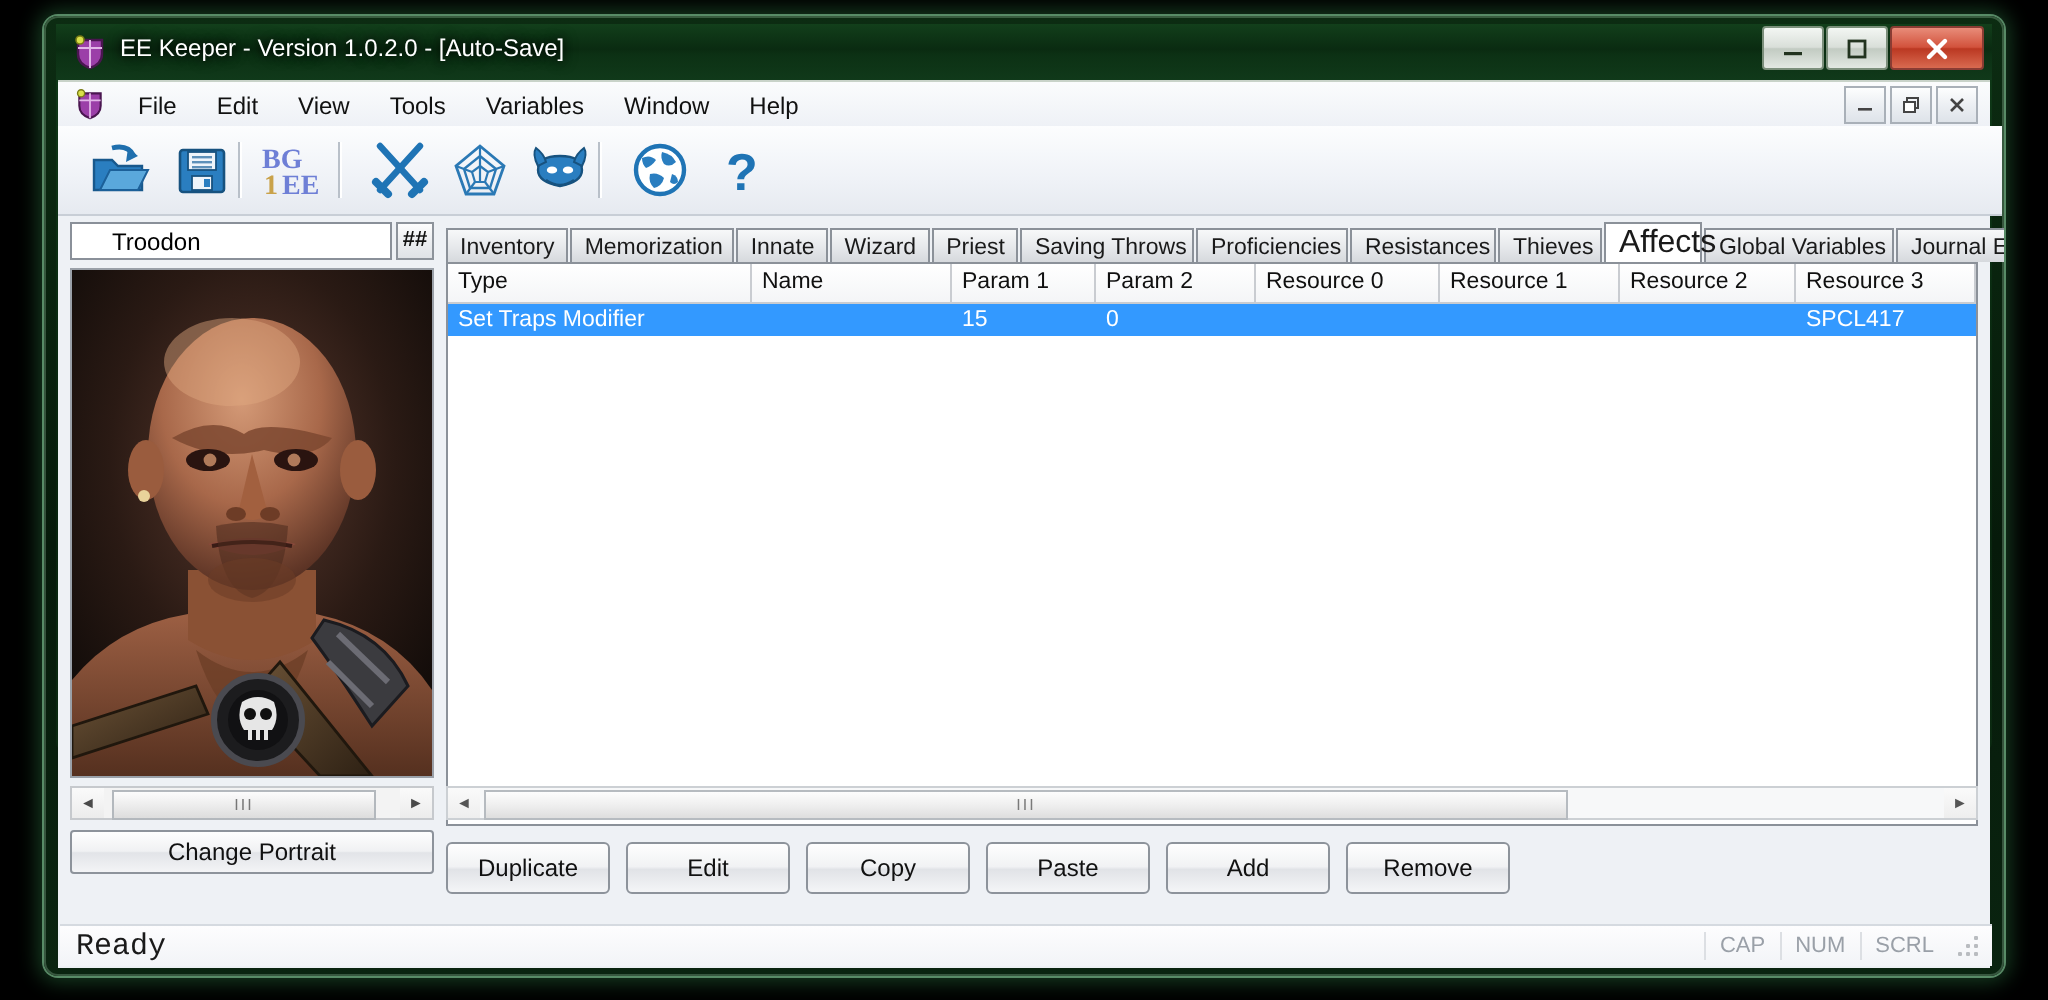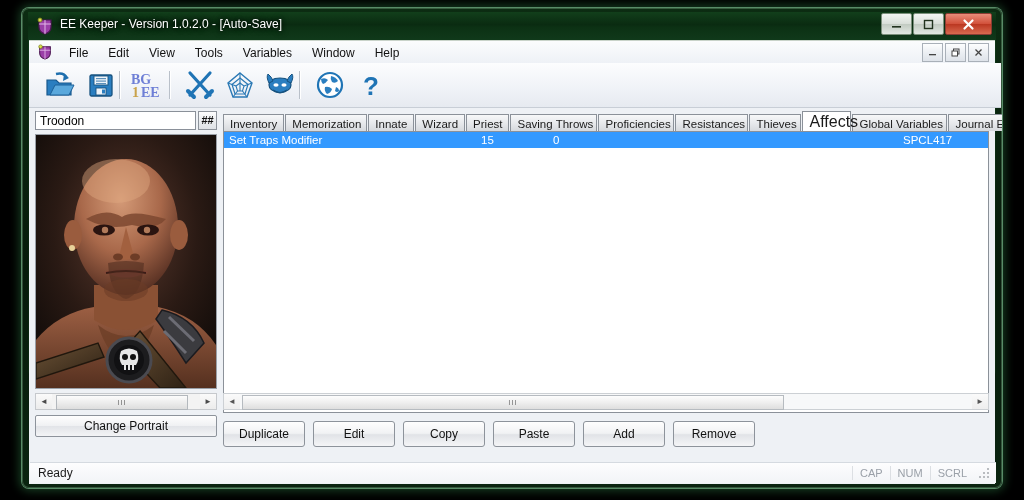--- a/index.html
+++ b/index.html
@@ -128,21 +128,21 @@
   }
   .namerow {
     position: relative; width: 182px; height: 19px;
     display: flex;
   }
   .namebox {
     flex: 1; height: 19px; box-sizing: border-box;
     border: 1px solid #8a9099;
     background: #ffffff;
     font-size: 12px; color: #000;
-    padding: 2px 4px; line-height: 14px;
+    padding: 2px 20px; line-height: 14px;
     overflow: hidden; white-space: nowrap;
   }
   .hashbtn {
     width: 19px; height: 19px; box-sizing: border-box;
     margin-left: 2px;
     border: 1px solid #8d939b;
     background: linear-gradient(180deg,#fdfdfd 0%,#eceef1 50%,#dfe2e6 100%);
     font-size: 11px; color: #111;
     display: flex; align-items: center; justify-content: center;
     line-height: 1; font-weight: bold;
@@ -282,21 +282,21 @@
     display: flex; align-items: center; justify-content: center;
   }
   
   .statusbar {
     position: absolute; left: 1px; bottom: 1px;
     width: 966px; height: 20px;
     background: linear-gradient(180deg,#fdfdfe 0%,#f2f4f7 100%);
     border-top: 1px solid #d5dae0;
     display: flex; align-items: center;
   }
-  .status-left { font-size: 12px; color: #1a1a1a; padding-left: 8px; }
+  .status-left { font-size: 15px; color: #1a1a1a; padding-left: 8px; font-family: Liberation Mono, monospace; }
   .status-right { margin-left: auto; display: flex; align-items: center; padding-right: 6px; }
   .status-ind {
     font-size: 11px; color: #9aa0a8;
     padding: 0 7px; height: 14px; line-height: 14px;
     border-left: 1px solid #dcdfe3;
   }
   .grip {
     width: 12px; height: 12px; margin-left: 4px;
     background:
       radial-gradient(circle at 2px 10px, #b9bcc0 1px, transparent 1.2px),
@@ -559,20 +559,30 @@
             <div class="tab" style="width:76px">Proficiencies</div>
             <div class="tab" style="width:73px">Resistances</div>
             <div class="tab" style="width:52px">Thieves</div>
             <div class="tab active" style="width:49px">Affects</div>
             <div class="tab" style="width:95px">Global Variables</div>
             <div class="tab" style="width:88px">Journal Entries</div>
 
           </div>
 
           <div class="listwrap">
+            <div class="lv-header">
+              <div class="lv-th" style="width:152px">Type</div>
+              <div class="lv-th" style="width:100px">Name</div>
+              <div class="lv-th" style="width:72px">Param 1</div>
+              <div class="lv-th" style="width:80px">Param 2</div>
+              <div class="lv-th" style="width:92px">Resource 0</div>
+              <div class="lv-th" style="width:90px">Resource 1</div>
+              <div class="lv-th" style="width:88px">Resource 2</div>
+              <div class="lv-th" style="width:90px">Resource 3</div>
+            </div>
             <div class="lv-row">
               <div class="lv-td" style="width:152px">Set Traps Modifier</div>
               <div class="lv-td" style="width:100px"></div>
               <div class="lv-td" style="width:72px">15</div>
               <div class="lv-td" style="width:80px">0</div>
               <div class="lv-td" style="width:92px"></div>
               <div class="lv-td" style="width:90px"></div>
               <div class="lv-td" style="width:88px"></div>
               <div class="lv-td" style="width:90px">SPCL417</div>
             </div>

